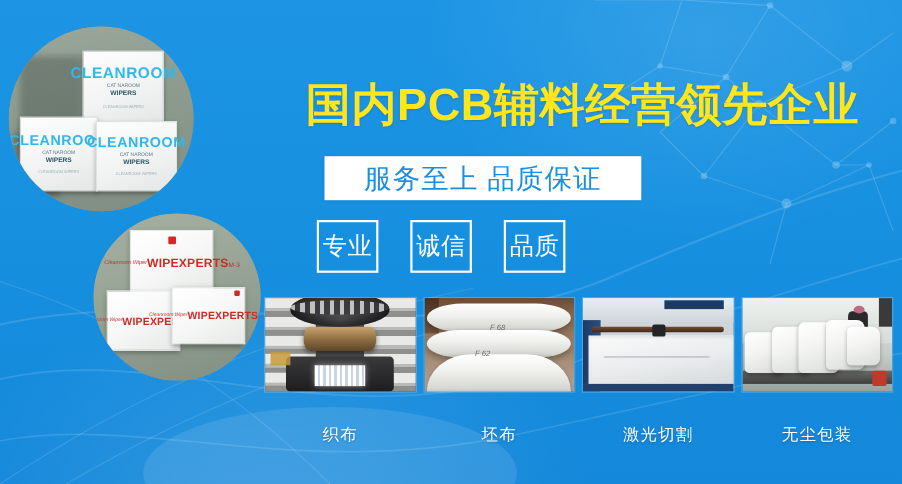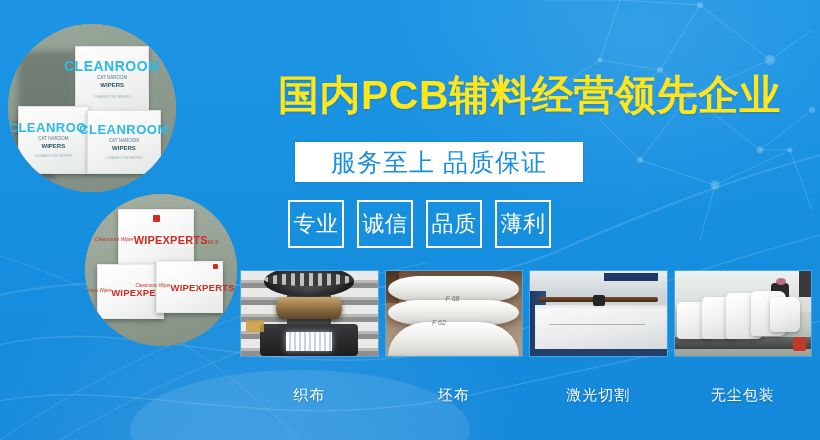--- a/index.html
+++ b/index.html
@@ -112,21 +112,21 @@
     color:#1a8fe0;
     font-size:25px;
     letter-spacing:1px;
     white-space:nowrap;
   }
 
   
   #tags {
     position:absolute;
     left:288px; top:200px;
-    display:flex; gap:13px;
+    display:flex; gap:29px;
   }
   .tag-box {
     width:56px; height:48px;
     border:2px solid #ffffff;
     display:flex; align-items:center; justify-content:center;
   }
   .tag-label {
     color:#ffffff;
     font-size:22px;
     letter-spacing:0.5px;
@@ -393,23 +393,20 @@
   <div id="tags">
     <div class="tag-box">
       <span class="tag-label">专业</span>
     </div>
     <div class="tag-box">
       <span class="tag-label">诚信</span>
     </div>
     <div class="tag-box">
       <span class="tag-label">品质</span>
     </div>
-    <div class="tag-box">
-      <span class="tag-label">薄利</span>
-    </div>
   </div>
 
   <div id="photo-strip">
 
     <div class="strip-cell">
       <div class="strip-photo">
         <div class="sc-weave">
           <div class="spool-wall left"></div>
           <div class="spool-wall right"></div>
           <div class="base"></div>

